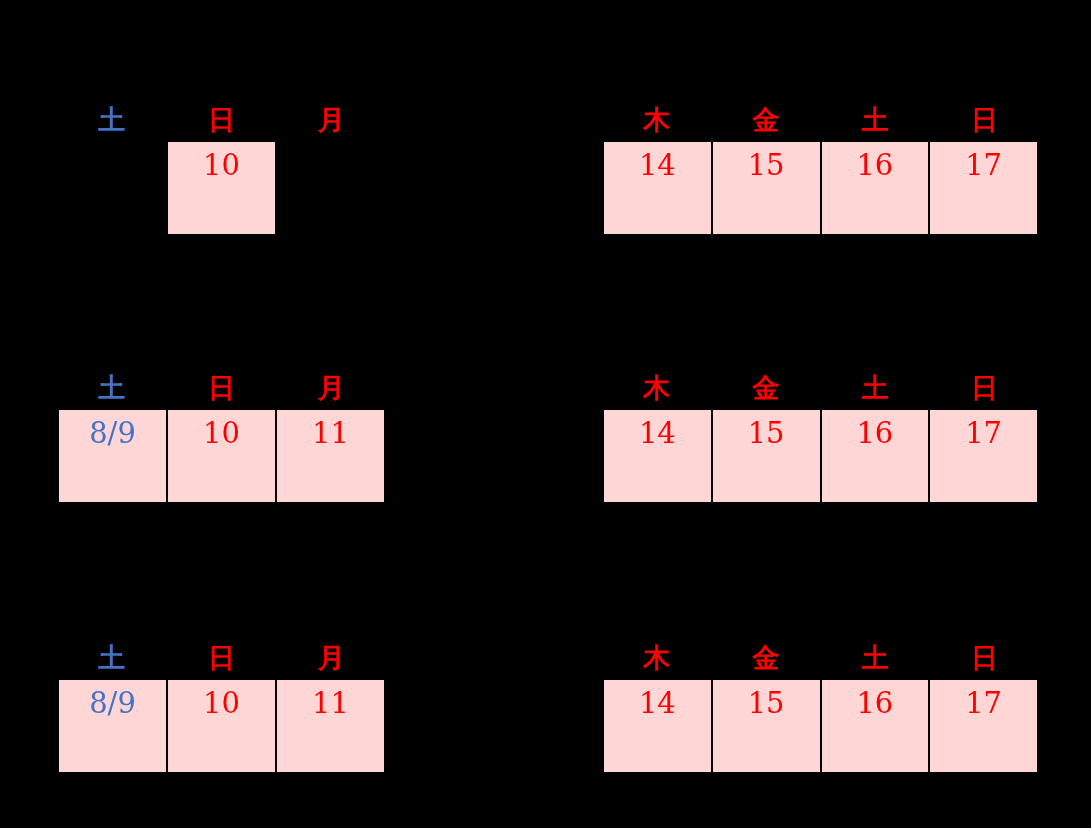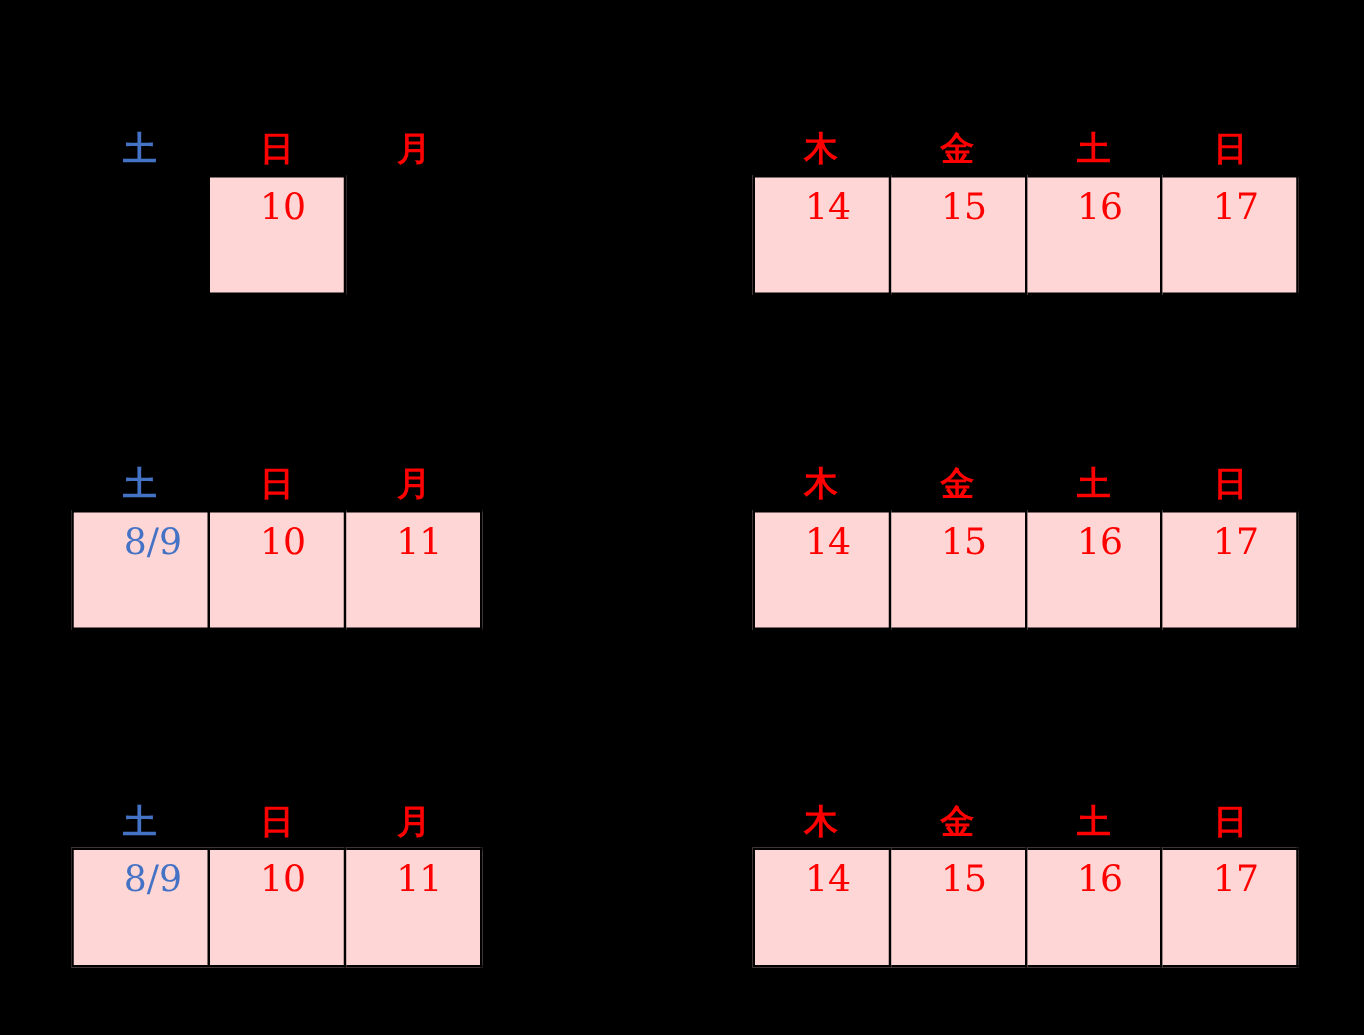--- a/index.html
+++ b/index.html
@@ -25,22 +25,22 @@
     height: 32px;
     line-height: 32px;
   }
   .cells { display: flex; margin-top: 4px; }
   .cell {
     flex: 1;
     height: 96px;
     box-sizing: border-box;
     background: var(--cell-fill, #ffd6d6);
     border: 2px solid var(--cell-border, #000000);
+    text-align: center;
     padding-top: 6px;
-    padding-left: 40px;
   }
   .cell + .cell { border-left: none; }
   .cell[data-empty="true"] { background: transparent; border-color: transparent; }
   .num { font-size: 29px; }
   [data-color="red"]  { color: var(--red, #ff0000); }
   [data-color="blue"] { color: var(--blue, #4472c4); }
 </style>
 </head>
 <body>
 

